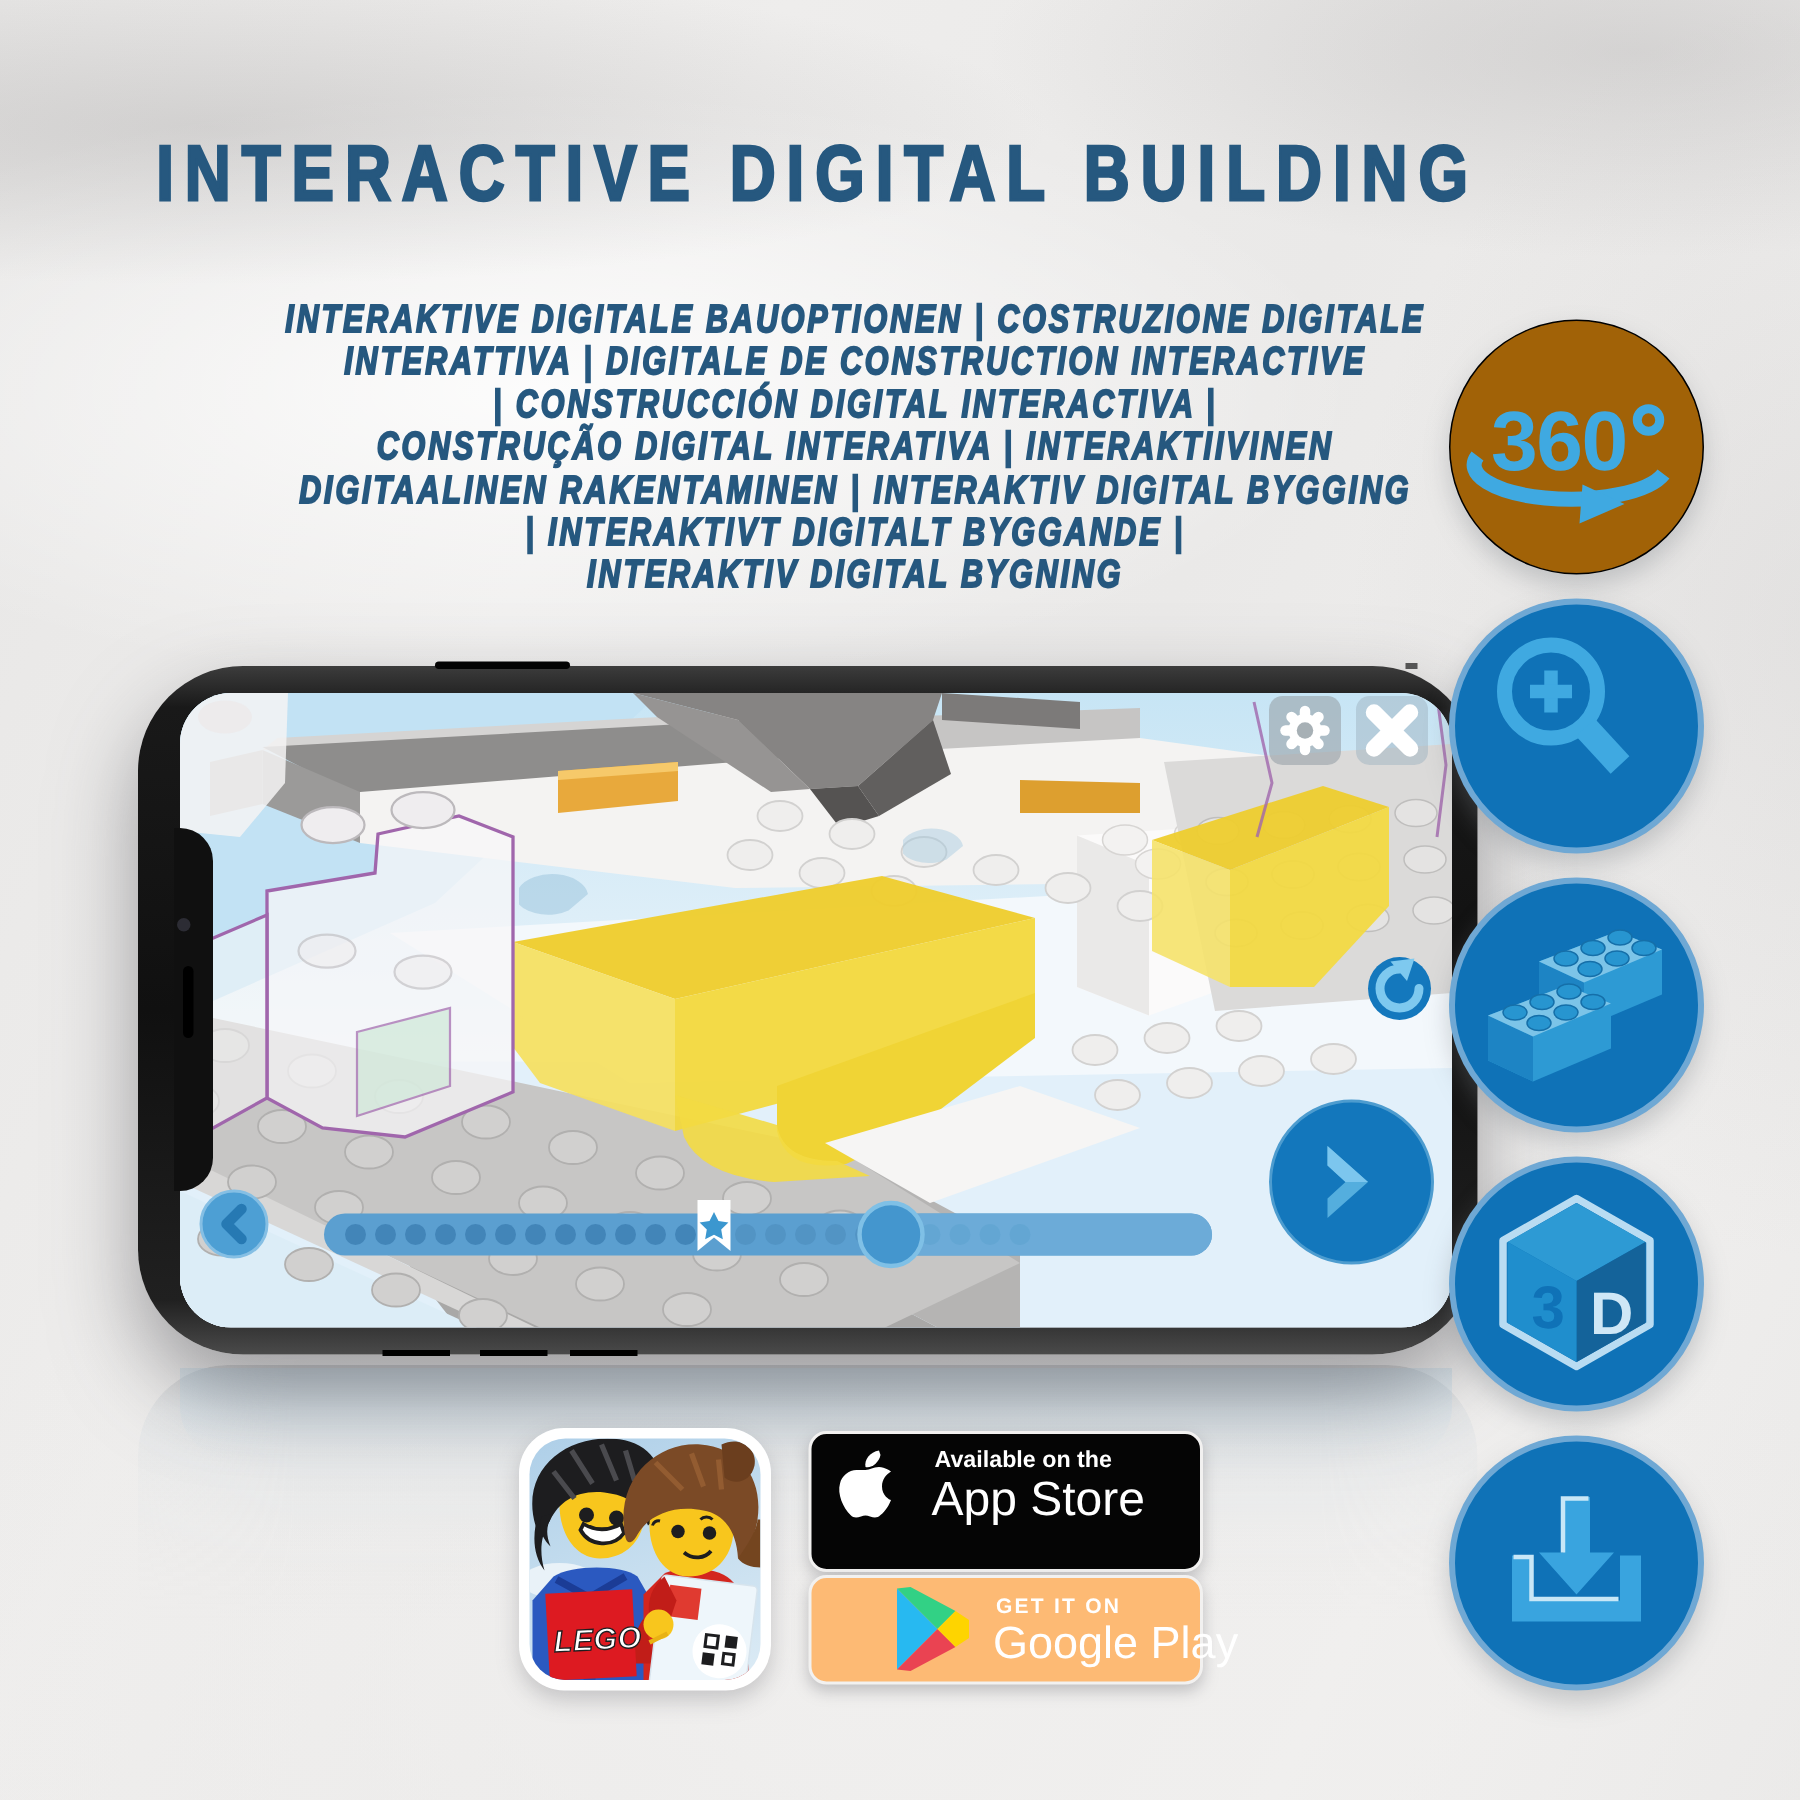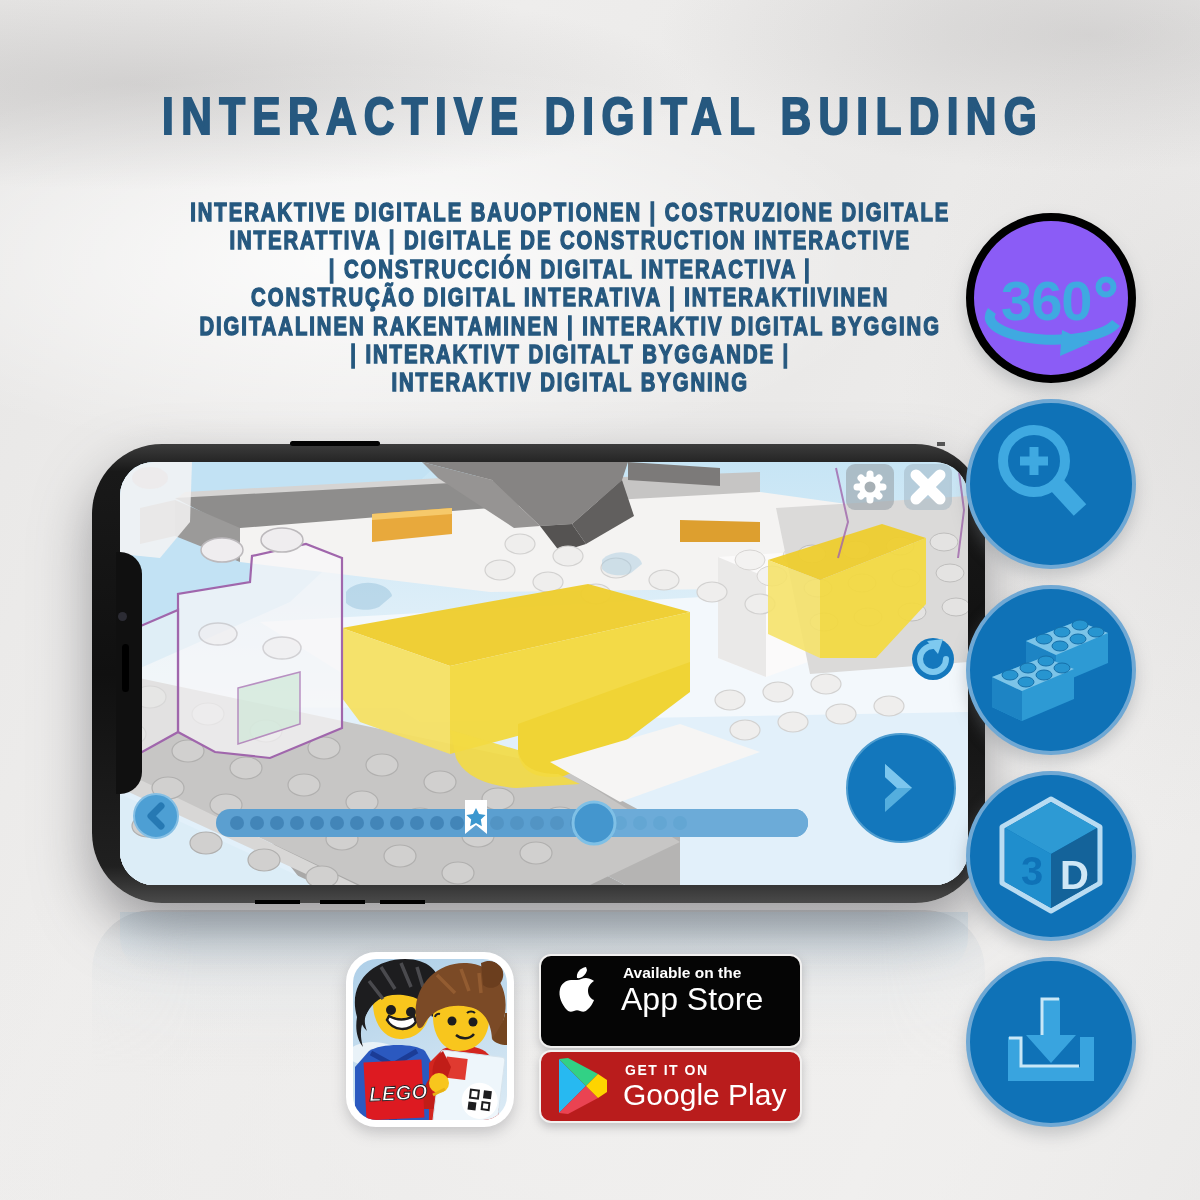--- a/index.html
+++ b/index.html
@@ -14,26 +14,26 @@
 <div class="abs" style="left:0;top:0;width:1200px;height:1200px;
   background:
     radial-gradient(800px 150px at 140px 85px, rgba(160,158,158,0.32), rgba(160,158,158,0) 70%),
     radial-gradient(600px 190px at 1090px 35px, rgba(168,166,166,0.35), rgba(168,166,166,0) 72%),
     radial-gradient(420px 560px at 1215px 420px, rgba(188,186,186,0.26), rgba(188,186,186,0) 75%),
     radial-gradient(760px 280px at 360px 260px, rgba(255,255,255,0.85), rgba(255,255,255,0) 72%),
     radial-gradient(900px 420px at 580px 1120px, rgba(240,239,238,1), rgba(240,239,238,0) 82%),
     linear-gradient(115deg, #e7e6e5 0%, #eeedec 30%, #eae9e8 55%, #f0efee 80%, #eae9e8 100%);">
 </div>
 
-<div class="abs" style="left:16px;top:86px;width:1174px;text-align:center;">
+<div class="abs" style="left:4px;top:86px;width:1174px;text-align:left;">
   <span style="display:inline-block;font-weight:bold;font-size:52px;color:#26587f;-webkit-text-stroke:2px #26587f;
     letter-spacing:9px;transform:scaleX(0.815);transform-origin:center;white-space:nowrap;">INTERACTIVE DIGITAL BUILDING</span>
 </div>
 
-<div class="abs" style="left:0;top:198px;width:1140px;text-align:center;">
+<div class="abs" style="left:0;top:198px;width:1140px;text-align:center;font-style:italic;">
   <div style="display:inline-block;transform:scaleX(0.78);transform-origin:center;">
   <div style="font-weight:bold;font-size:26px;line-height:28.4px;color:#26587f;-webkit-text-stroke:1.4px #26587f;letter-spacing:2.5px;white-space:nowrap;">
   INTERAKTIVE DIGITALE BAUOPTIONEN | COSTRUZIONE DIGITALE<br>
   INTERATTIVA | DIGITALE DE CONSTRUCTION INTERACTIVE<br>
   | CONSTRUCCIÓN DIGITAL INTERACTIVA |<br>
   CONSTRUÇÃO DIGITAL INTERATIVA | INTERAKTIIVINEN<br>
   DIGITAALINEN RAKENTAMINEN | INTERAKTIV DIGITAL BYGGING<br>
   | INTERAKTIVT DIGITALT BYGGANDE |<br>
   INTERAKTIV DIGITAL BYGNING
   </div>
@@ -309,21 +309,21 @@
   <div class="abs" style="left:26px;top:168px;width:9px;height:9px;border-radius:50%;background:#2c2c34;"></div>
 
   <div class="abs" style="left:30px;top:200px;width:7px;height:48px;border-radius:4px;background:#000;"></div>
 
   <div class="abs" style="left:163px;top:456px;width:45px;height:4px;background:#000;"></div>
   <div class="abs" style="left:228px;top:456px;width:45px;height:4px;background:#000;"></div>
   <div class="abs" style="left:288px;top:456px;width:45px;height:4px;background:#000;"></div>
 </div>
 
 <div class="abs" style="left:966px;top:213px;width:170px;height:170px;border-radius:50%;
-     background:#8b5cf6;border:8px solid #000000;box-sizing:border-box;box-shadow:0 8px 16px rgba(120,125,132,0.35);">
+     background:#a16207;border:1px solid #000000;box-sizing:border-box;box-shadow:0 8px 16px rgba(120,125,132,0.35);">
   <svg width="162" height="162" viewBox="0 0 162 162">
     <text x="27" y="99" font-family="Liberation Sans, sans-serif" font-size="56" font-weight="bold" fill="#3fa9e1" letter-spacing="-1">360</text>
     <circle cx="132" cy="66" r="7.5" fill="none" stroke="#3fa9e1" stroke-width="6"></circle>
     <path d="M18,90 a62,22 0 0 0 124,12" fill="none" stroke="#3fa9e1" stroke-width="10"></path>
     <polygon points="88,109 116,122 86,135" fill="#3fa9e1"></polygon>
   </svg>
 </div>
 
 <div class="abs" style="left:966px;top:399px;width:170px;height:170px;border-radius:50%;
      background:#0f72b7;border:4px solid #6fa8d4;box-sizing:border-box;box-shadow:0 8px 16px rgba(120,125,132,0.35);">
@@ -463,21 +463,21 @@
 
     <g fill="#ffffff">
       <path d="M46,14 c-1,5 -6,9 -10,8 c-1,-5 3,-10 9,-11 Z"></path>
       <path d="M36,24 c3,0 5,-2 9,-2 c4,0 8,3 8,3 c-3,2 -6,5 -6,10 c0,6 5,9 6,9 c-1,3 -4,8 -7,10 c-2,2 -4,2 -7,1 c-2,-1 -4,-1 -6,0 c-3,1 -5,1 -7,-1 c-5,-5 -9,-14 -7,-21 c1,-5 6,-9 11,-9 c3,0 4,0 6,0 Z"></path>
     </g>
     <text x="82" y="22" font-family="Liberation Sans, sans-serif" font-size="15.5" font-weight="bold" fill="#ffffff">Available on the</text>
     <text x="80" y="54" font-family="Liberation Sans, sans-serif" font-size="32" fill="#ffffff">App Store</text>
   </svg>
 </div>
 
-<div class="abs" style="left:539px;top:1050px;width:263px;height:73px;border-radius:12px;background:#b91c1c;border:2px solid #f2f1f0;box-sizing:border-box;box-shadow:0 4px 10px rgba(120,120,125,0.4);">
+<div class="abs" style="left:539px;top:1050px;width:263px;height:73px;border-radius:12px;background:#fdba74;border:2px solid #f2f1f0;box-sizing:border-box;box-shadow:0 4px 10px rgba(120,120,125,0.4);padding-left:39px;">
   <svg width="259" height="69" viewBox="0 0 259 69">
 
     <g>
       <polygon points="18,7 18,61 45,34" fill="#27b9f1"></polygon>
       <polygon points="18,7 45,34 57,22 27,6" fill="#32d185"></polygon>
       <polygon points="18,61 45,34 57,46 27,62" fill="#ea4352"></polygon>
       <polygon points="57,22 45,34 57,46 66,40 66,28" fill="#fed400"></polygon>
     </g>
     <text x="84" y="23" font-family="Liberation Sans, sans-serif" font-size="14" font-weight="bold" letter-spacing="1.5" fill="#ffffff">GET IT ON</text>
     <text x="82" y="53" font-family="Liberation Sans, sans-serif" font-size="30" fill="#ffffff">Google Play</text>

